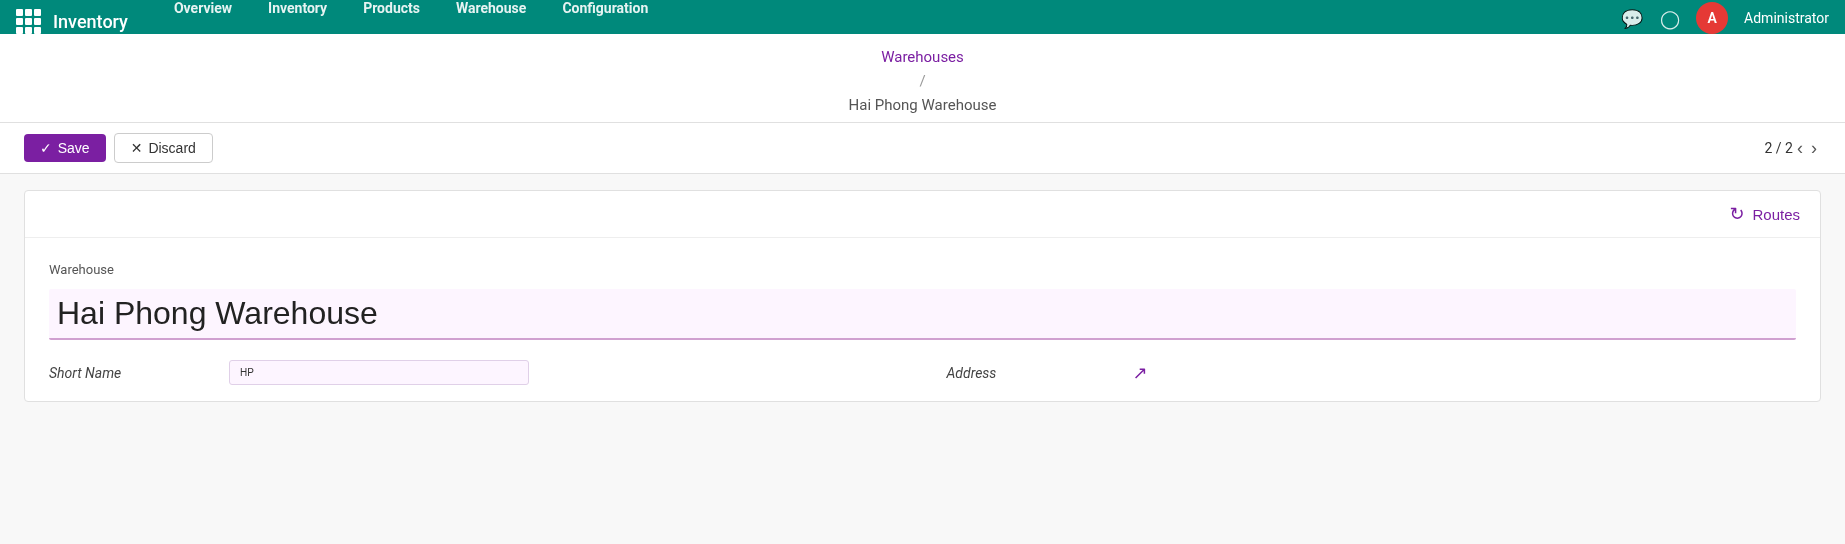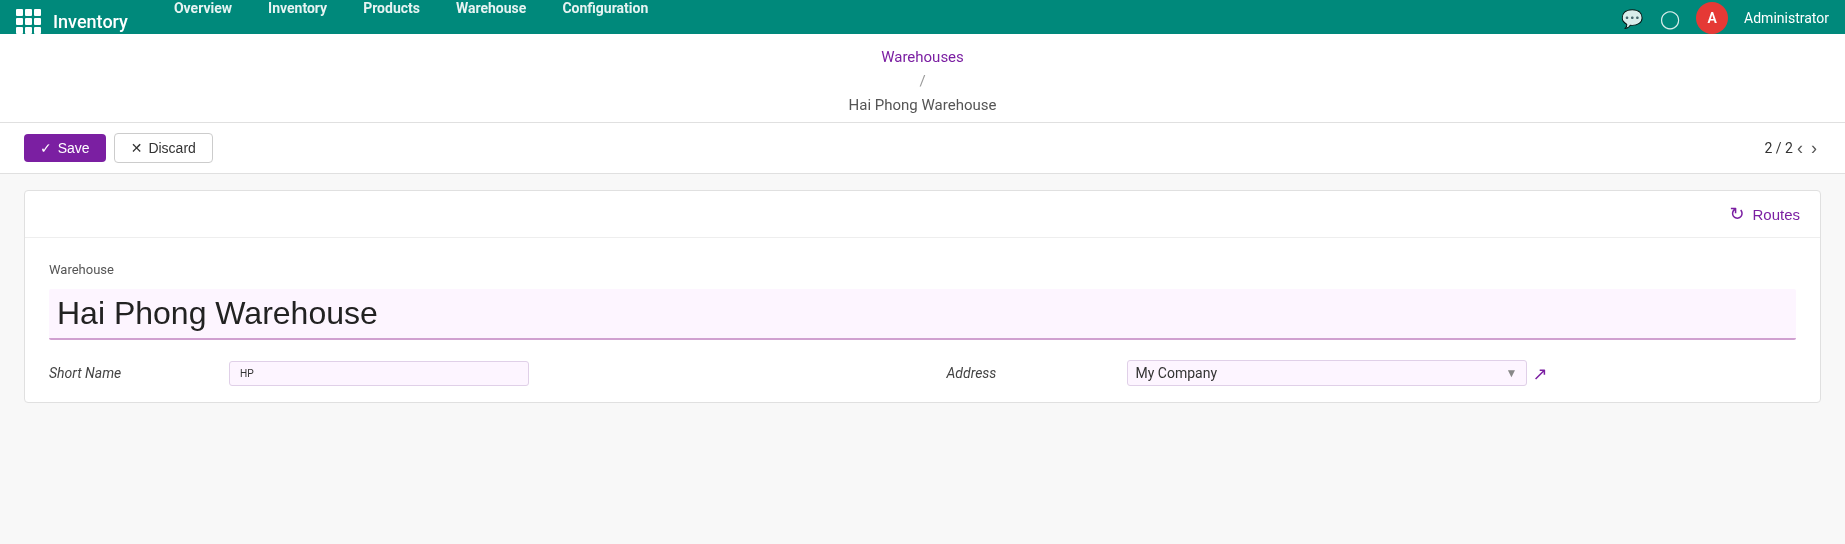--- a/index.html
+++ b/index.html
@@ -342,22 +342,18 @@
       <div class="field-label-top">Warehouse</div>
       <input class="field-value-large" value="Hai Phong Warehouse" style="">
 
       <div class="form-row">
         <div class="form-col">
           <span class="field-label">Short Name</span>
           <input class="field-input" value="HP" style="">
         </div>
         <div class="form-col" style="margin-left: 48px;">
           <span class="field-label">Address</span>
-          <div class="field-select-wrap">
-            <span class="field-select-val">My Company</span>
-            <span class="field-select-arrow">▼</span>
-          </div>
           <span class="field-external-icon">↗</span>
         </div>
       </div>
     </div>
   </div>
 </div>
 
 </body></html>

